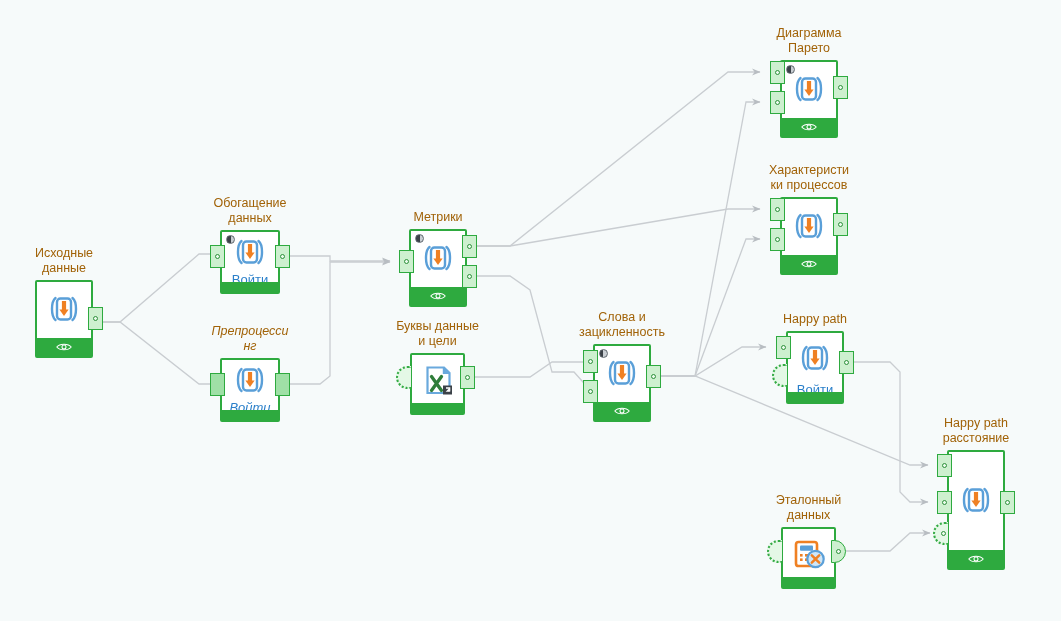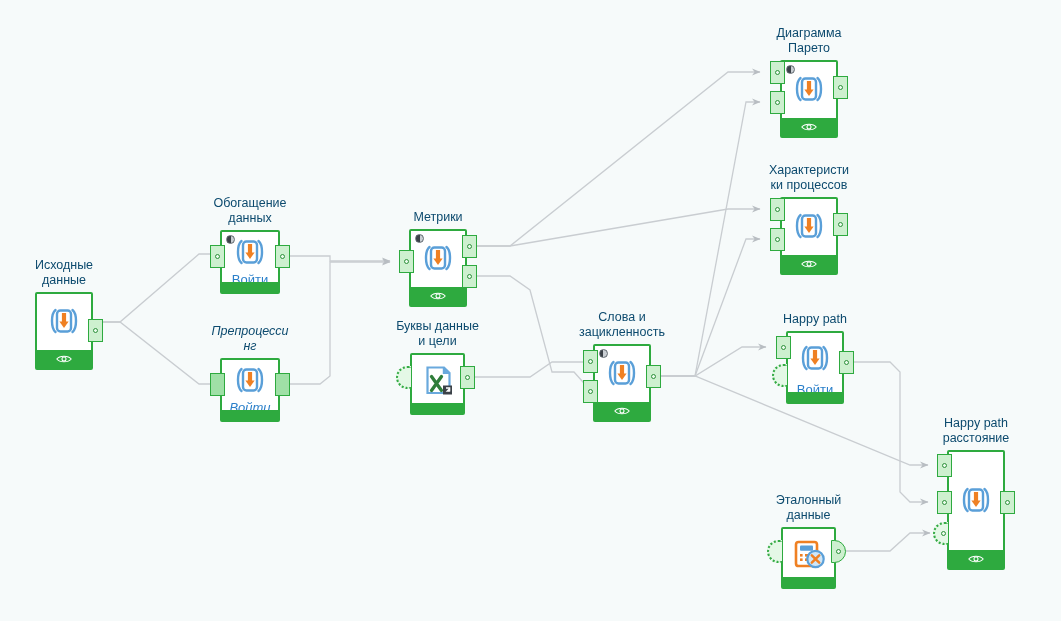--- a/index.html
+++ b/index.html
@@ -12,21 +12,21 @@
   }
   #canvas { position: absolute; inset: 0; }
   #edges { position: absolute; left: 0; top: 0; width: 1061px; height: 621px; pointer-events: none; }
 
   .node { position: absolute; }
 
   .node-title {
     position: absolute;
     left: 50%; transform: translateX(-50%);
     text-align: center;
-    color: #0c4a6e;
+    color: #a16207;
     font-size: 12.5px;
     line-height: 15px;
     white-space: pre-line;
     width: 104px;
   }
 
   .node-body {
     position: absolute;
     border: 2.5px solid #2eaa3f;
     background: #ffffff;
@@ -127,21 +127,21 @@
         <path d="M 472 377 L 530 377 L 552 362 L 591 362" marker-end="url(#ah)"></path>
         <path d="M 659 376 L 695 376 L 746 102 L 760 102" marker-end="url(#ah)"></path>
         <path d="M 659 376 L 695 376 L 746 239 L 760 239" marker-end="url(#ah)"></path>
         <path d="M 659 376 L 695 376 L 742 347 L 766 347" marker-end="url(#ah)"></path>
         <path d="M 659 376 L 695 376 L 910 465 L 928 465" marker-end="url(#ah)"></path>
         <path d="M 852 362 L 890 362 L 900 372 L 900 492 L 910 502 L 928 502" marker-end="url(#ah)"></path>
         <path d="M 843 551 L 890 551 L 910 533 L 930 533" marker-end="url(#ah)"></path>
       </g>
   </svg>
   <div id="nodes-layer">
-      <div class="node" style="left: 35px; top: 292px; width: 58px; height: 60px;">
+      <div class="node" style="left: 35px; top: 280px; width: 58px; height: 60px;">
         <div class="node-title" style="top: -34px;">Исходные
 данные</div>
         <div class="node-body" style="left: 0px; top: 0px; width: 58px; height: 78px;">
           <div class="node-inner">
             <div style="margin: auto;">
               <svg class="ic" width="40" height="40" viewBox="0 0 40 40">
       <path d="M11.5 9 C9 11 8 14.5 8 20 C8 25.5 9 29 11.5 31" fill="none" stroke="#5a9fd8" stroke-width="2.4" stroke-linecap="round"></path>
       <path d="M28.5 9 C31 11 32 14.5 32 20 C32 25.5 31 29 28.5 31" fill="none" stroke="#5a9fd8" stroke-width="2.4" stroke-linecap="round"></path>
       <rect x="13" y="9.5" width="14" height="21" rx="3.4" ry="3.4" fill="none" stroke="#5a9fd8" stroke-width="2.4"></rect>
       <path d="M20 12 L20 21.5" stroke="#ef8023" stroke-width="4.2" stroke-linecap="butt"></path>
@@ -396,21 +396,21 @@
         <div class="port" style="top: 5px; left: -10px;">
           <span class="pin"></span>
         </div>
         <div class="port-dashed empty" style="top: 33px; left: -14px;"></div>
         <div class="port" style="top: 20px; left: 53px;">
           <span class="pin"></span>
         </div>
       </div>
       <div class="node" style="left: 781px; top: 527px; width: 55px; height: 62px;">
         <div class="node-title" style="top: -34px;">Эталонный
-данные</div>
+данных</div>
         <div class="node-body" style="left: 0px; top: 0px; width: 55px; height: 62px;">
           <div class="node-inner">
             <div style="margin: auto;">
               <svg class="ic" width="40" height="40" viewBox="0 0 40 40">
       <rect x="7" y="8" width="21" height="24" rx="2.6" ry="2.6" fill="none" stroke="#ef8023" stroke-width="2.6"></rect>
       <rect x="11" y="11.5" width="13" height="5.2" rx="1" fill="#5a9fd8"></rect>
       <rect x="11" y="20" width="2.6" height="2.6" fill="#ef8023"></rect>
       <rect x="11" y="24.4" width="2.6" height="2.6" fill="#ef8023"></rect>
       <rect x="16" y="20" width="8" height="2.6" fill="#ef8023"></rect>
       <rect x="16" y="24.4" width="8" height="2.6" fill="#ef8023"></rect>

